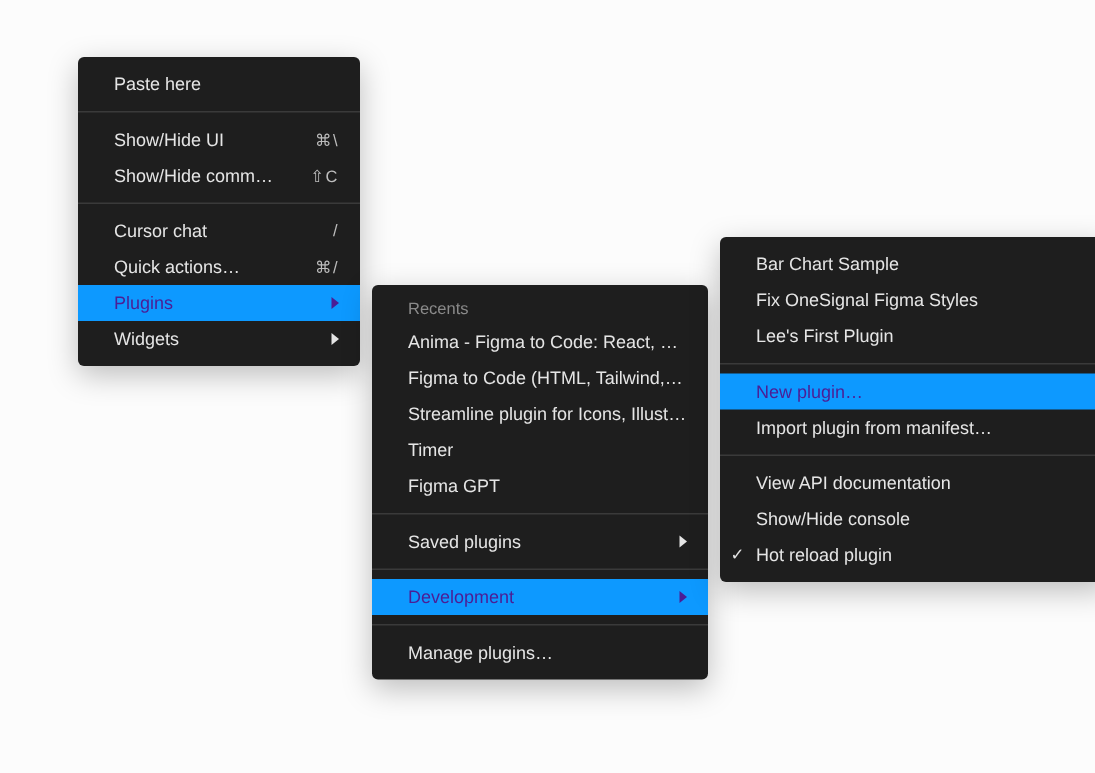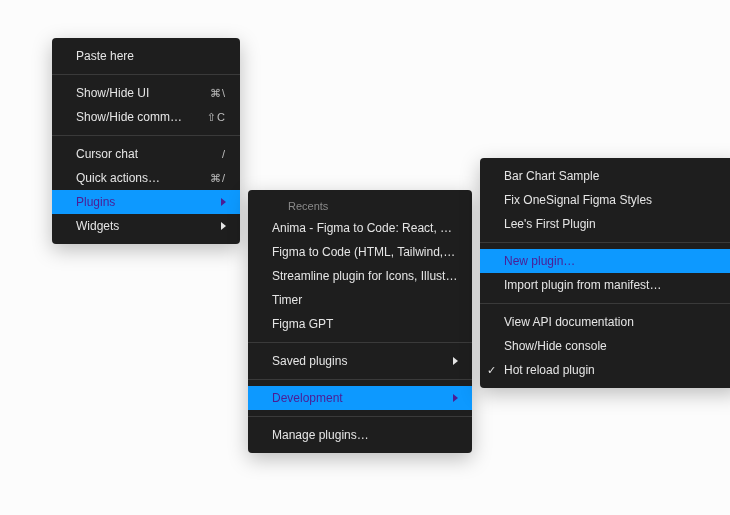--- a/index.html
+++ b/index.html
@@ -32,21 +32,21 @@
   .menu-item .label { flex: 1; overflow: hidden; text-overflow: ellipsis; }
   .menu-item .shortcut {
     margin-left: 24px;
     color: #bdbdbd;
     letter-spacing: 1px;
     font-size: 11px;
   }
   .menu-header {
     color: #8a8a8a;
     font-size: 11px;
-    padding: 4px 14px 4px 40px;
+    padding: 4px 14px 4px 24px;
   }
   .divider {
     height: 1px;
     background: #3a3a3a;
     margin: 6px 0;
   }
   .submenu-arrow {
     width: 0; height: 0;
     border-top: 4px solid transparent;
     border-bottom: 4px solid transparent;

